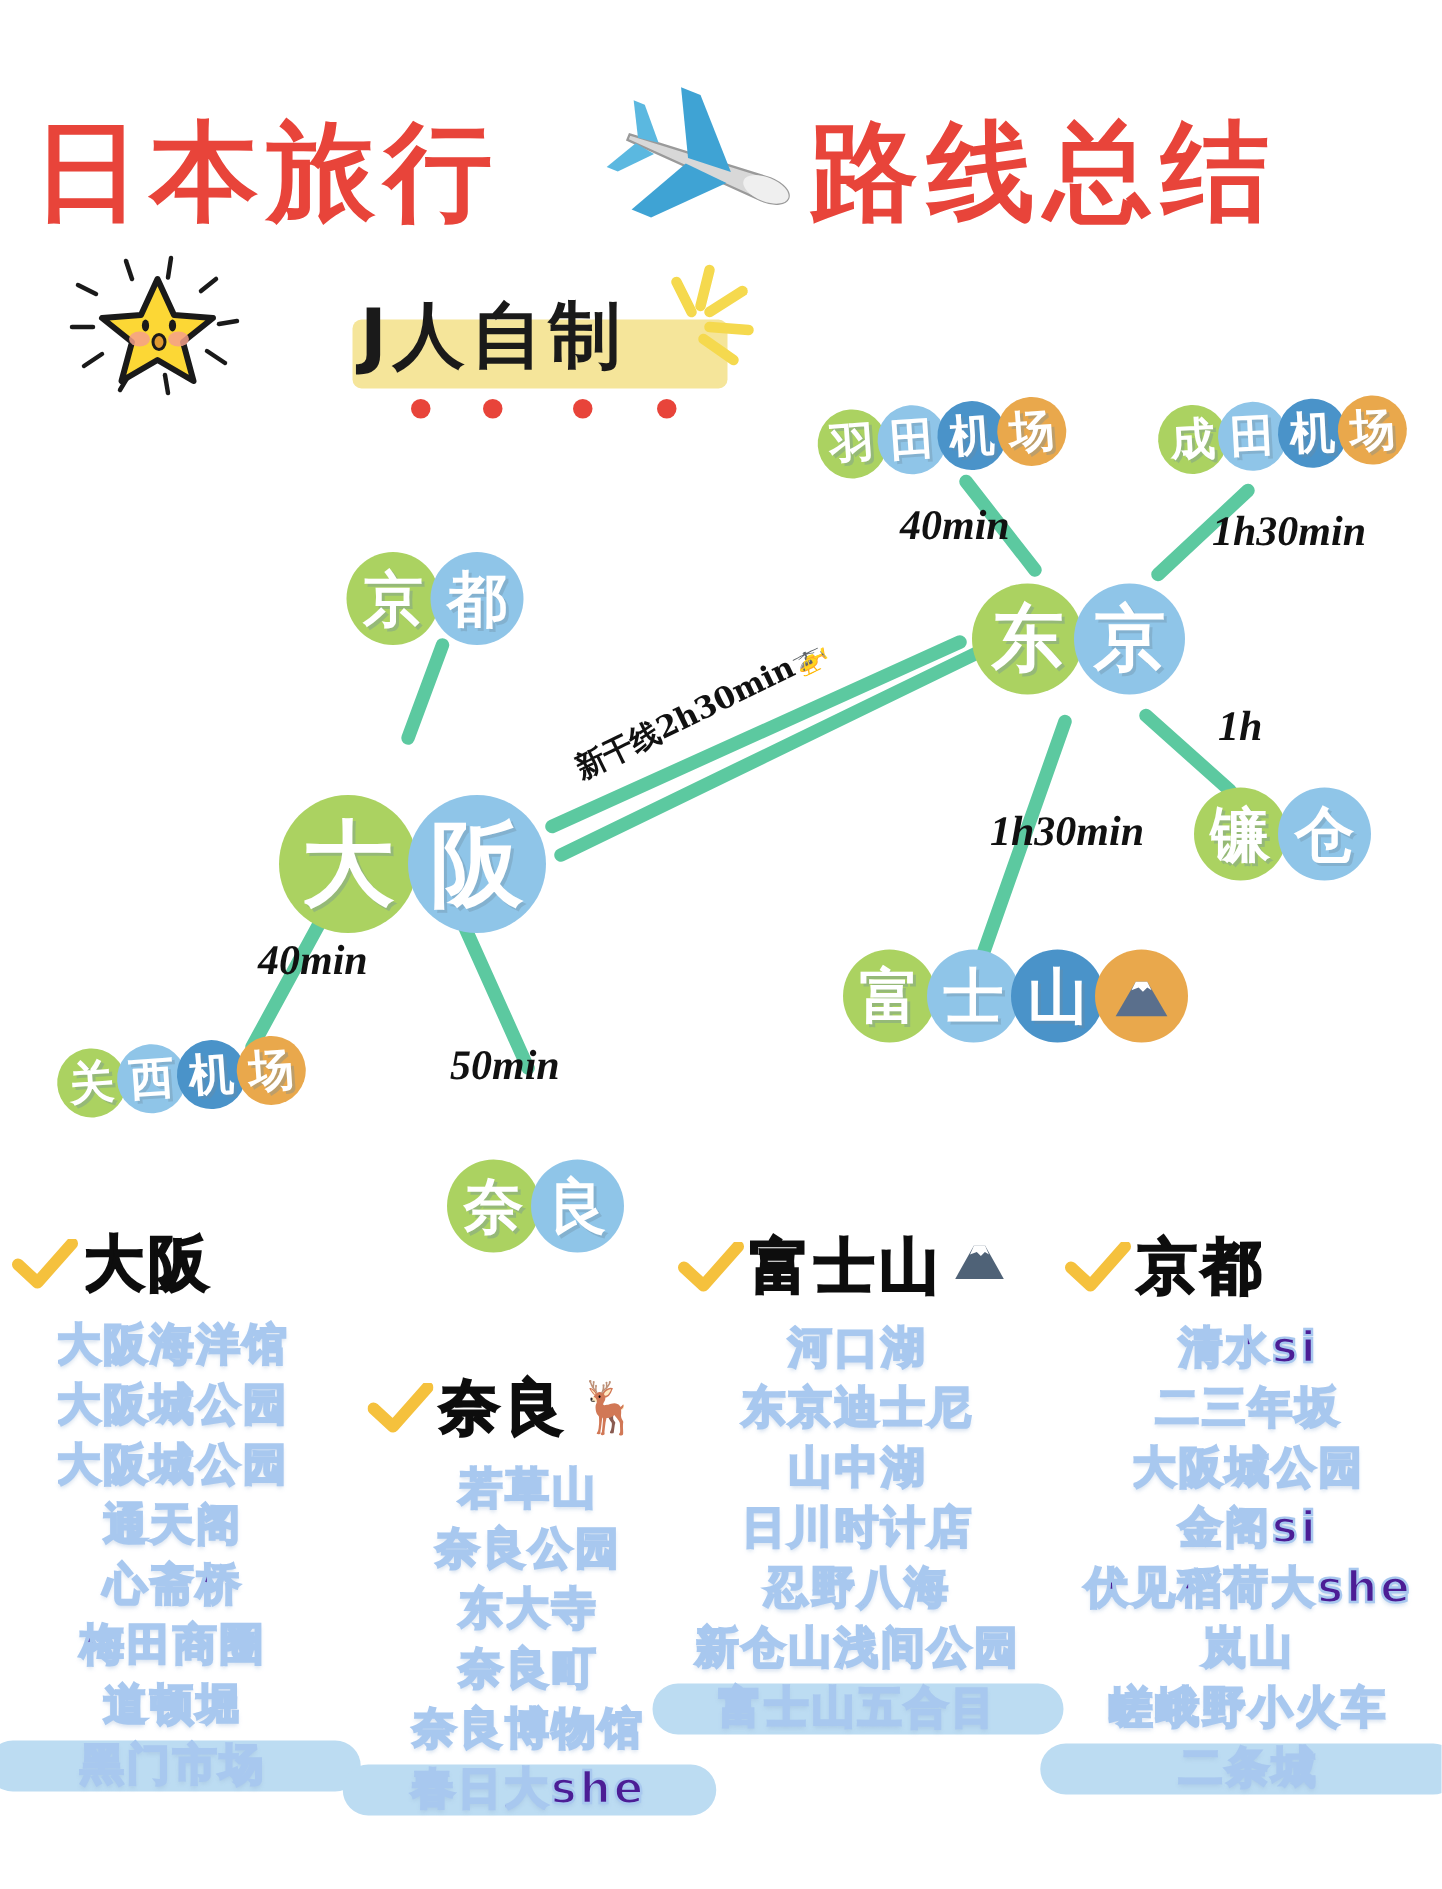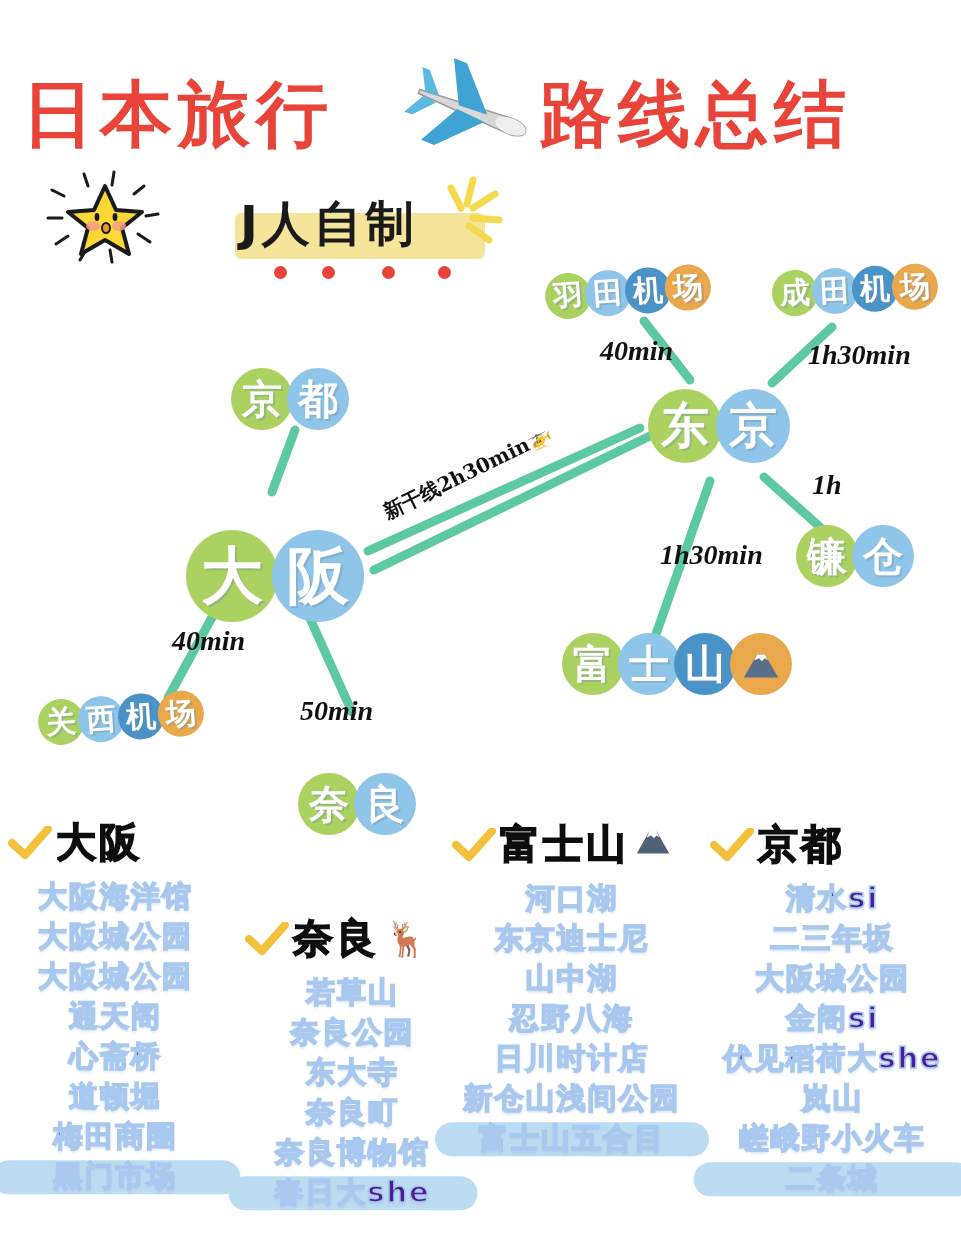--- a/index.html
+++ b/index.html
@@ -264,22 +264,22 @@
           <path d="M4 17 L17 29 L40 3" fill="none" stroke="#f5c13d" stroke-width="8" stroke-linecap="round" stroke-linejoin="round"></path>
         </svg>
         <span class="head-txt">大阪</span>
       </div>
       <div class="list-items">
         <div class="li">大阪海洋馆</div>
         <div class="li">大阪城公园</div>
         <div class="li">大阪城公园</div>
         <div class="li">通天阁</div>
         <div class="li">心斋桥</div>
+        <div class="li">梅田商圈</div>
         <div class="li">道顿堀</div>
-        <div class="li">梅田商圈</div>
         <div class="li hl">黑门市场</div>
       </div>
     </div>
 
     <div class="list-col" id="col-nara" style="left:245px;top:96px;width:215px;">
       <div class="list-head">
         <svg class="check" viewBox="0 0 44 34">
           <path d="M4 17 L17 29 L40 3" fill="none" stroke="#f5c13d" stroke-width="8" stroke-linecap="round" stroke-linejoin="round"></path>
         </svg>
         <span class="head-txt">奈良</span>
@@ -305,22 +305,22 @@
           <svg viewBox="0 0 40 34" width="36" height="32">
             <path d="M2 31 L16 6 L24 6 L38 31 Z" fill="#4f6277"></path>
             <path d="M13 13 L16 6 L24 6 L27 13 L24 11 L21 14 L18 11 Z" fill="#ffffff"></path>
           </svg>
         </span>
       </div>
       <div class="list-items">
         <div class="li">河口湖</div>
         <div class="li">东京迪士尼</div>
         <div class="li">山中湖</div>
+        <div class="li">日川时计店</div>
         <div class="li">忍野八海</div>
-        <div class="li">日川时计店</div>
         <div class="li">新仓山浅间公园</div>
         <div class="li hl">富士山五合目</div>
       </div>
     </div>
 
     <div class="list-col" id="col-kyoto" style="left:710px;top:2px;width:245px;">
       <div class="list-head">
         <svg class="check" viewBox="0 0 44 34">
           <path d="M4 17 L17 29 L40 3" fill="none" stroke="#f5c13d" stroke-width="8" stroke-linecap="round" stroke-linejoin="round"></path>
         </svg>

